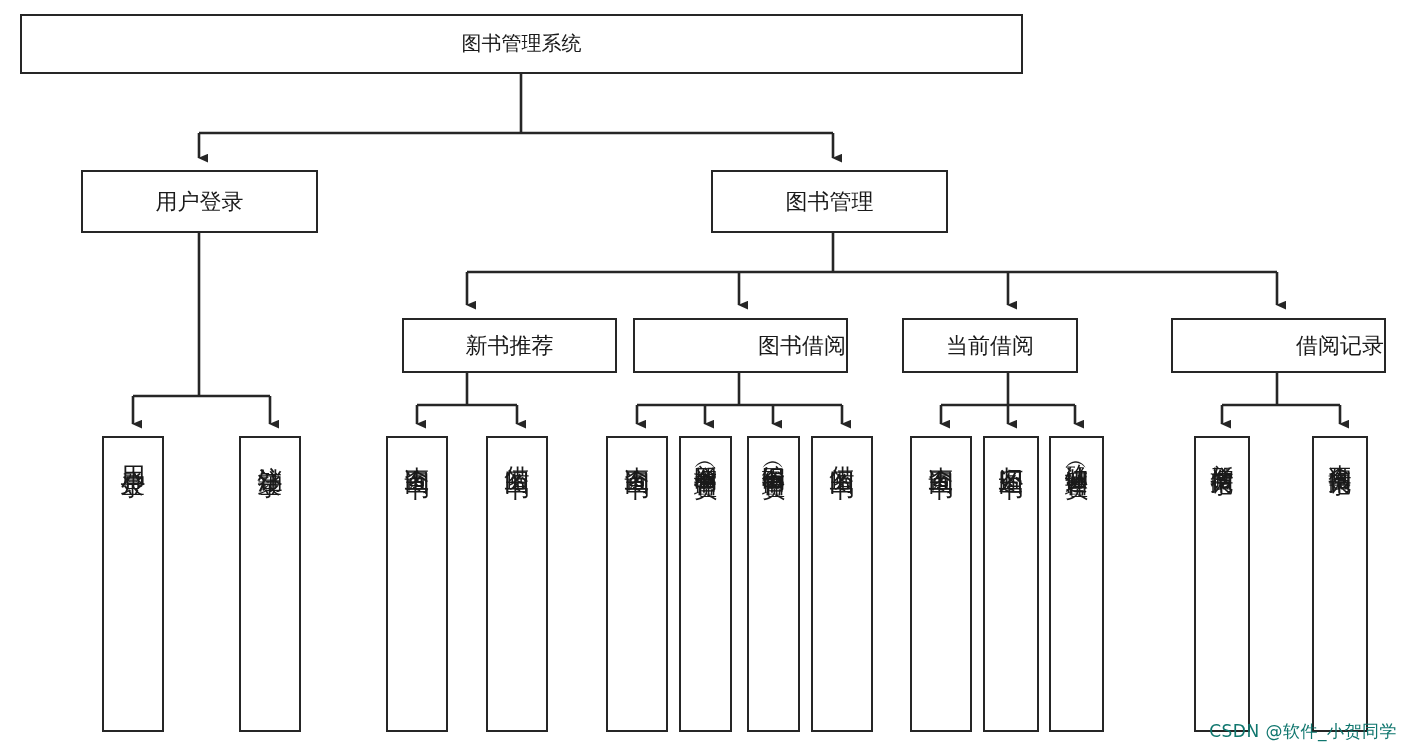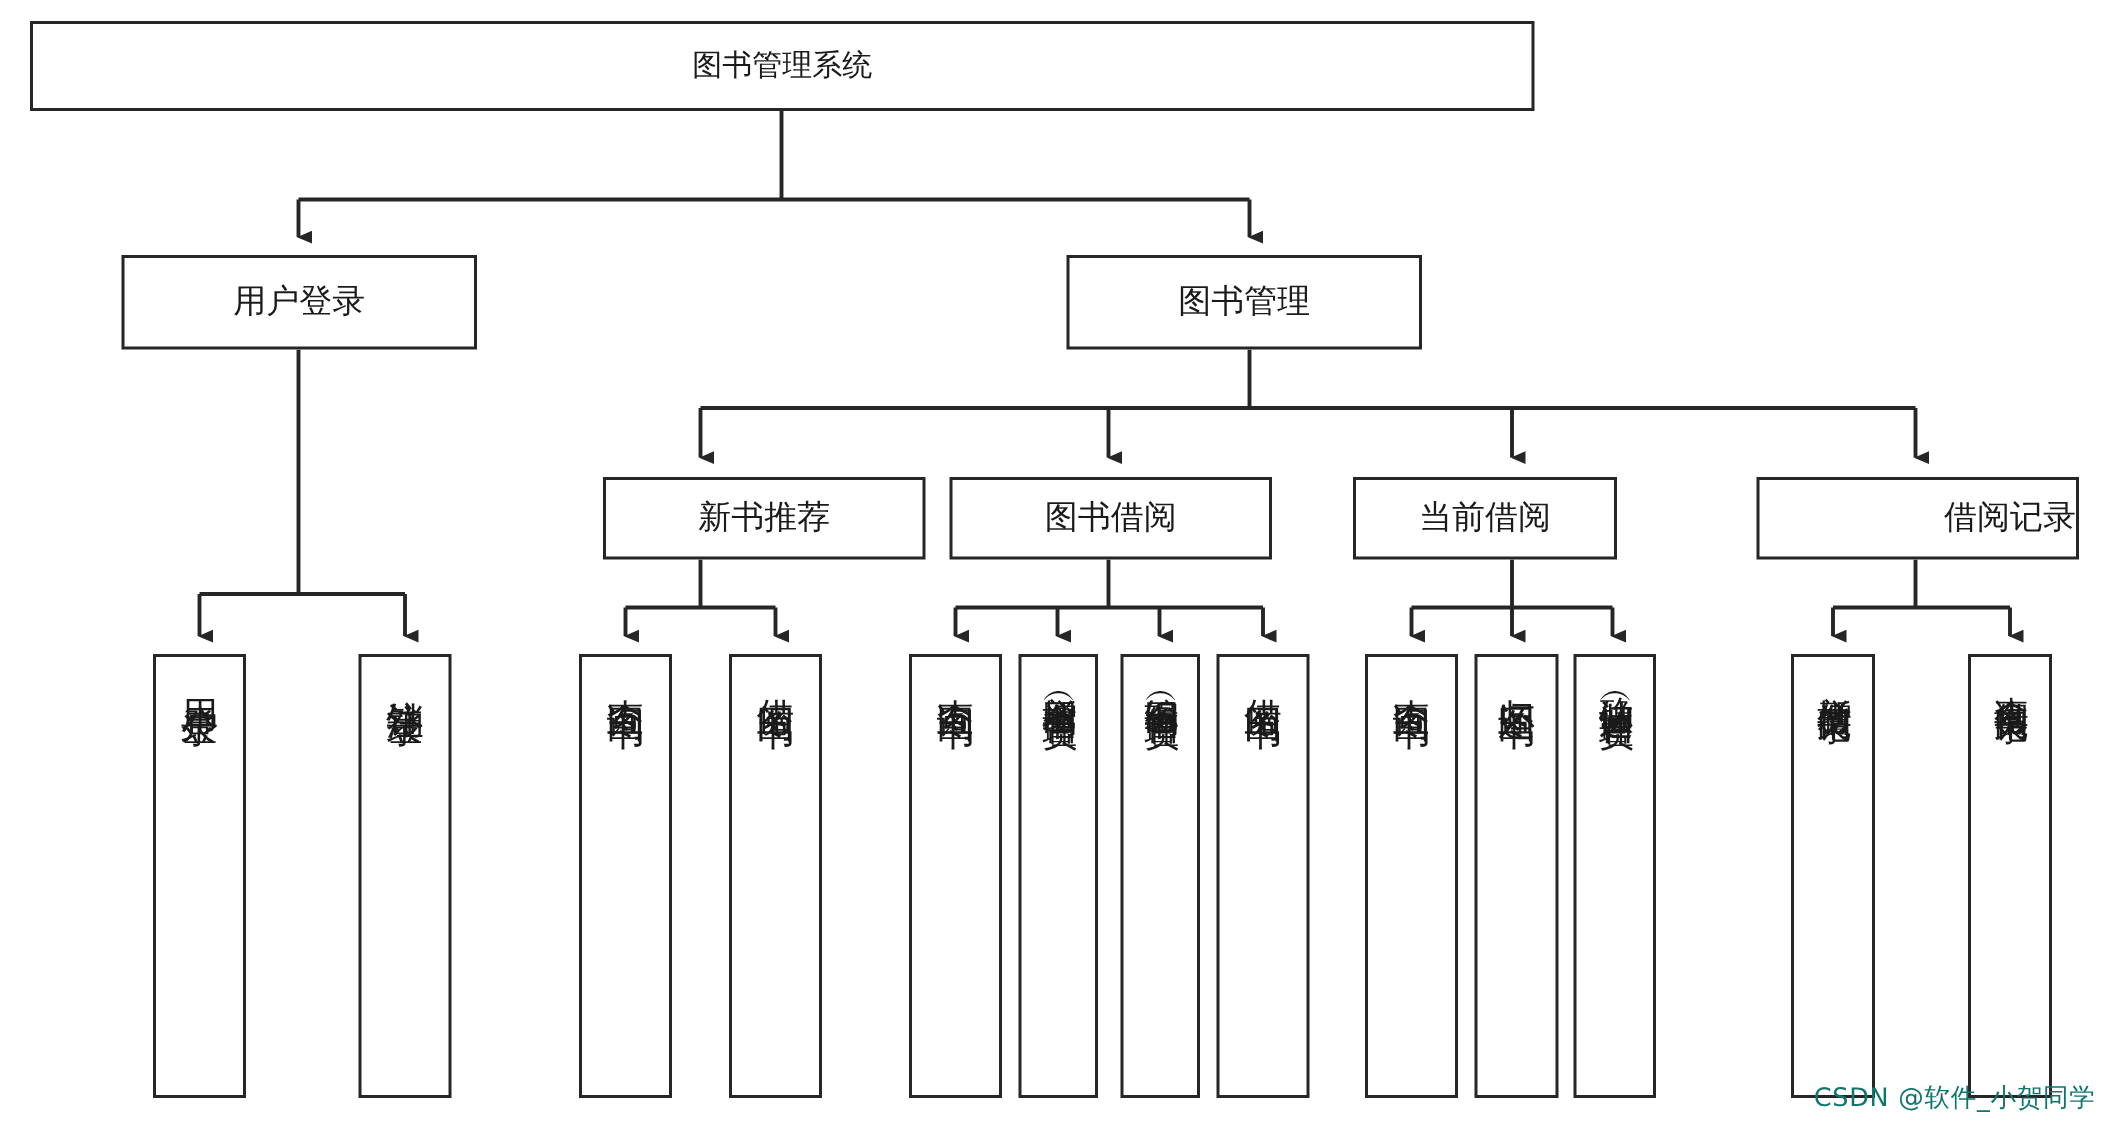--- a/index.html
+++ b/index.html
@@ -115,21 +115,21 @@
   <div class="node h" style="left:81px;top:170px;width:237px;height:63px;">
     <span class="lbl">用户登录</span>
   </div>
   <div class="node h" style="left:711px;top:170px;width:237px;height:63px;">
     <span class="lbl">图书管理</span>
   </div>
 
   <div class="node h" style="left:362px;top:318px;width:215px;height:55px;margin-left:40px;">
     <span class="lbl">新书推荐</span>
   </div>
-  <div class="node h" style="left:633px;top:318px;width:215px;height:55px;">
+  <div class="node h" style="left:633px;top:318px;width:215px;height:55px;justify-content:flex-end;">
     <span class="lbl">图书借阅</span>
   </div>
   <div class="node h" style="left:902px;top:318px;width:176px;height:55px;">
     <span class="lbl">当前借阅</span>
   </div>
   <div class="node h" style="left:1171px;top:318px;width:215px;height:55px;justify-content:flex-end;">
     <span class="lbl">借阅记录</span>
   </div>
 
   <div class="node v" style="left:102px;top:436px;width:62px;height:296px;">

